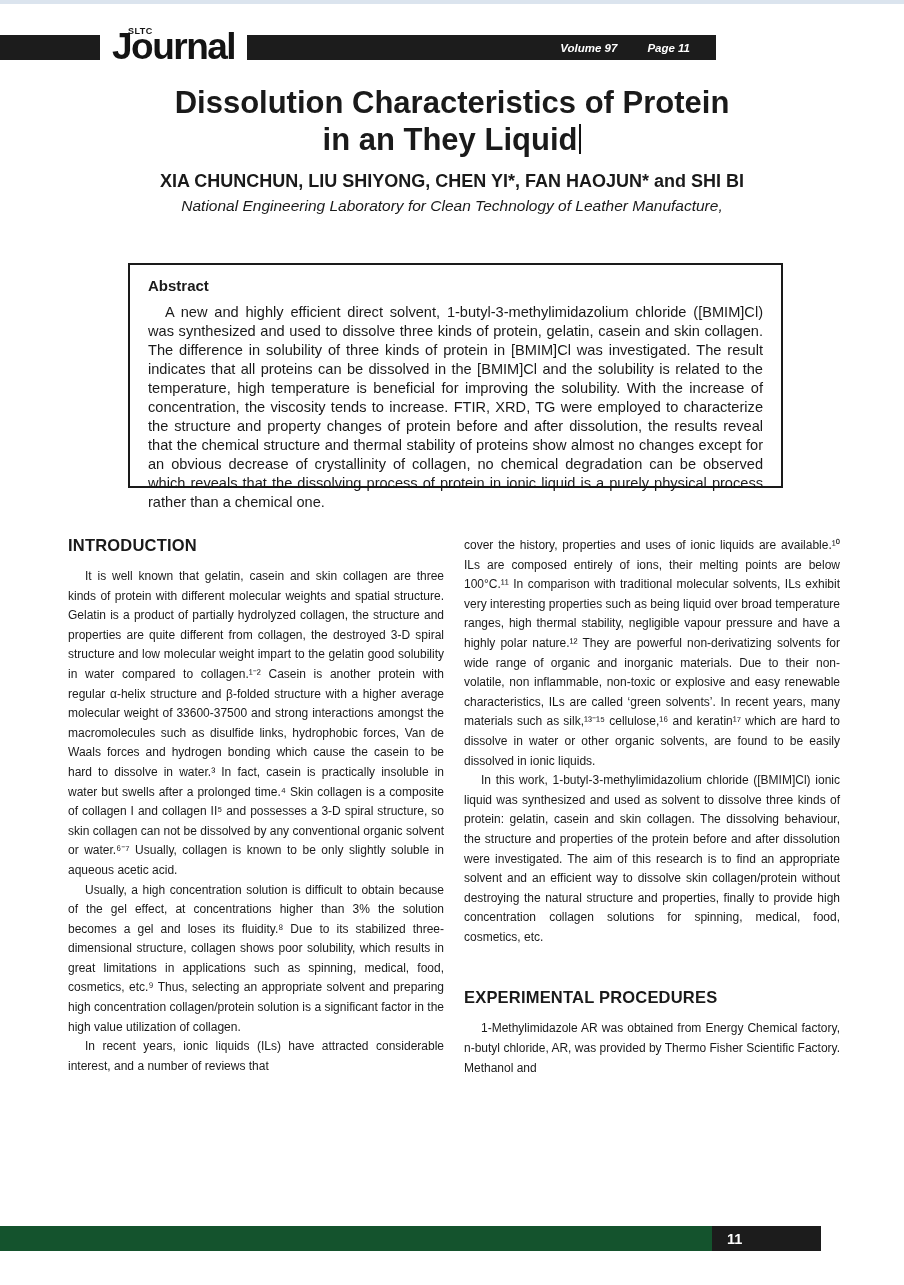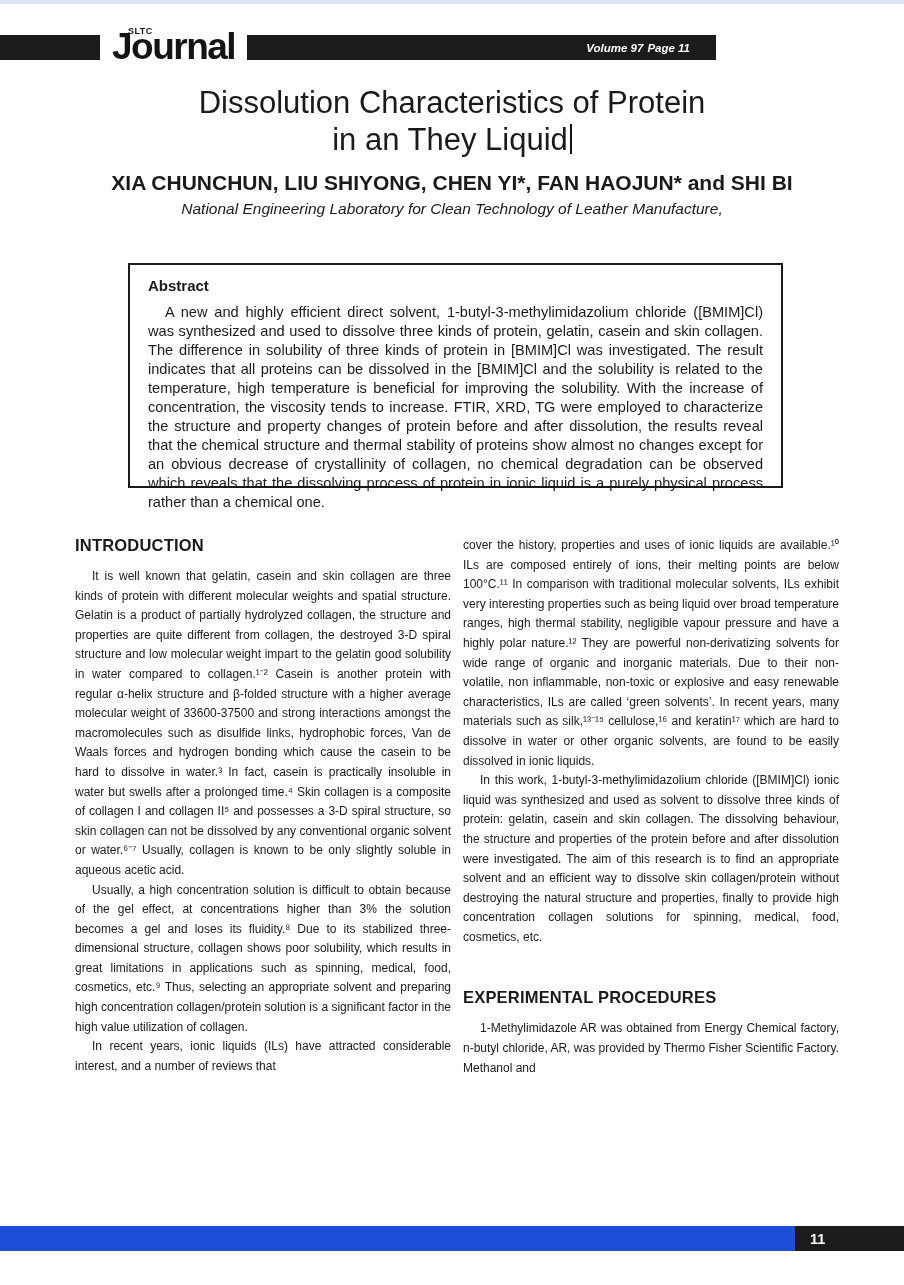--- a/index.html
+++ b/index.html
@@ -31,57 +31,57 @@
     font-size:37px;font-weight:900;letter-spacing:-1.5px;
     color:#141414;line-height:48px;
   }
   .logo-small{
     position:absolute;top:3px;left:16px;
     font-size:9px;font-weight:700;letter-spacing:0.5px;
     color:#141414;
   }
   .issue-info{
     position:absolute;right:26px;top:0;height:25px;
-    display:flex;align-items:center;gap:4px;
+    display:flex;align-items:center;gap:30px;
     color:#ffffff;font-style:italic;font-size:11.5px;font-weight:600;
   }
   
   .title-block{
     position:absolute;top:84px;left:0;width:904px;text-align:center;
   }
   .paper-title{
-    margin:0;font-size:31px;font-weight:400;line-height:37px;color:#1a1a1a;
+    margin:0;font-size:31px;font-weight:700;line-height:37px;color:#1a1a1a;
   }
   .cursor{
     display:inline-block;width:2px;height:30px;background:#111;
     vertical-align:-4px;margin-left:2px;
   }
   .authors{
-    margin:13px 0 0 0;font-size:21px;font-weight:700;color:#1a1a1a;
+    margin:13px 0 0 0;font-size:18px;font-weight:700;color:#1a1a1a;
   }
   .affiliation{
     margin:4px 0 0 0;font-size:15.5px;font-style:italic;line-height:19.5px;color:#1a1a1a;
   }
   
   .abstract-box{
     position:absolute;top:263px;left:128px;width:655px;height:225px;
     border:2px solid #1a1a1a;box-sizing:border-box;
     padding:12px 18px;
   }
   .abstract-heading{
     margin:0 0 9px 0;font-size:15px;font-weight:700;
   }
   .abstract-text{
     margin:0;font-size:14.6px;line-height:19px;text-align:justify;
     text-indent:17px;
   }
   
   .body-cols{
-    position:absolute;top:536px;left:75px;width:776px;
-    display:flex;gap:12px;
+    position:absolute;top:536px;left:68px;width:776px;
+    display:flex;gap:20px;
   }
   .col{width:376px;}
   .section-heading{
     margin:0 0 12px 0;font-size:16.5px;font-weight:700;letter-spacing:0.2px;
   }
   .section-heading.mt{margin-top:41px;}
   .sub-heading{
     margin:0 0 14px 0;font-size:15px;font-weight:700;
   }
   .para{
@@ -89,22 +89,22 @@
     text-indent:17px;
   }
   .para.noindent{text-indent:0;}
   
   .footnote{
     position:absolute;top:1168px;left:63px;
     font-size:12.8px;line-height:17px;color:#1a1a1a;
   }
   
   .footer-bar{
-    position:absolute;top:1226px;left:0;width:904px;height:25px;
-    background:#1d4ed8;
+    position:absolute;top:1226px;left:0;width:821px;height:25px;
+    background:#14532d;
   }
   .footer-page-block{
     position:absolute;right:0;top:0;width:109px;height:25px;
     background:#1c1c1c;color:#ffffff;
     display:flex;align-items:center;
     padding-left:15px;box-sizing:border-box;
     font-size:14.5px;font-weight:700;
   }
 </style>
 </head>

